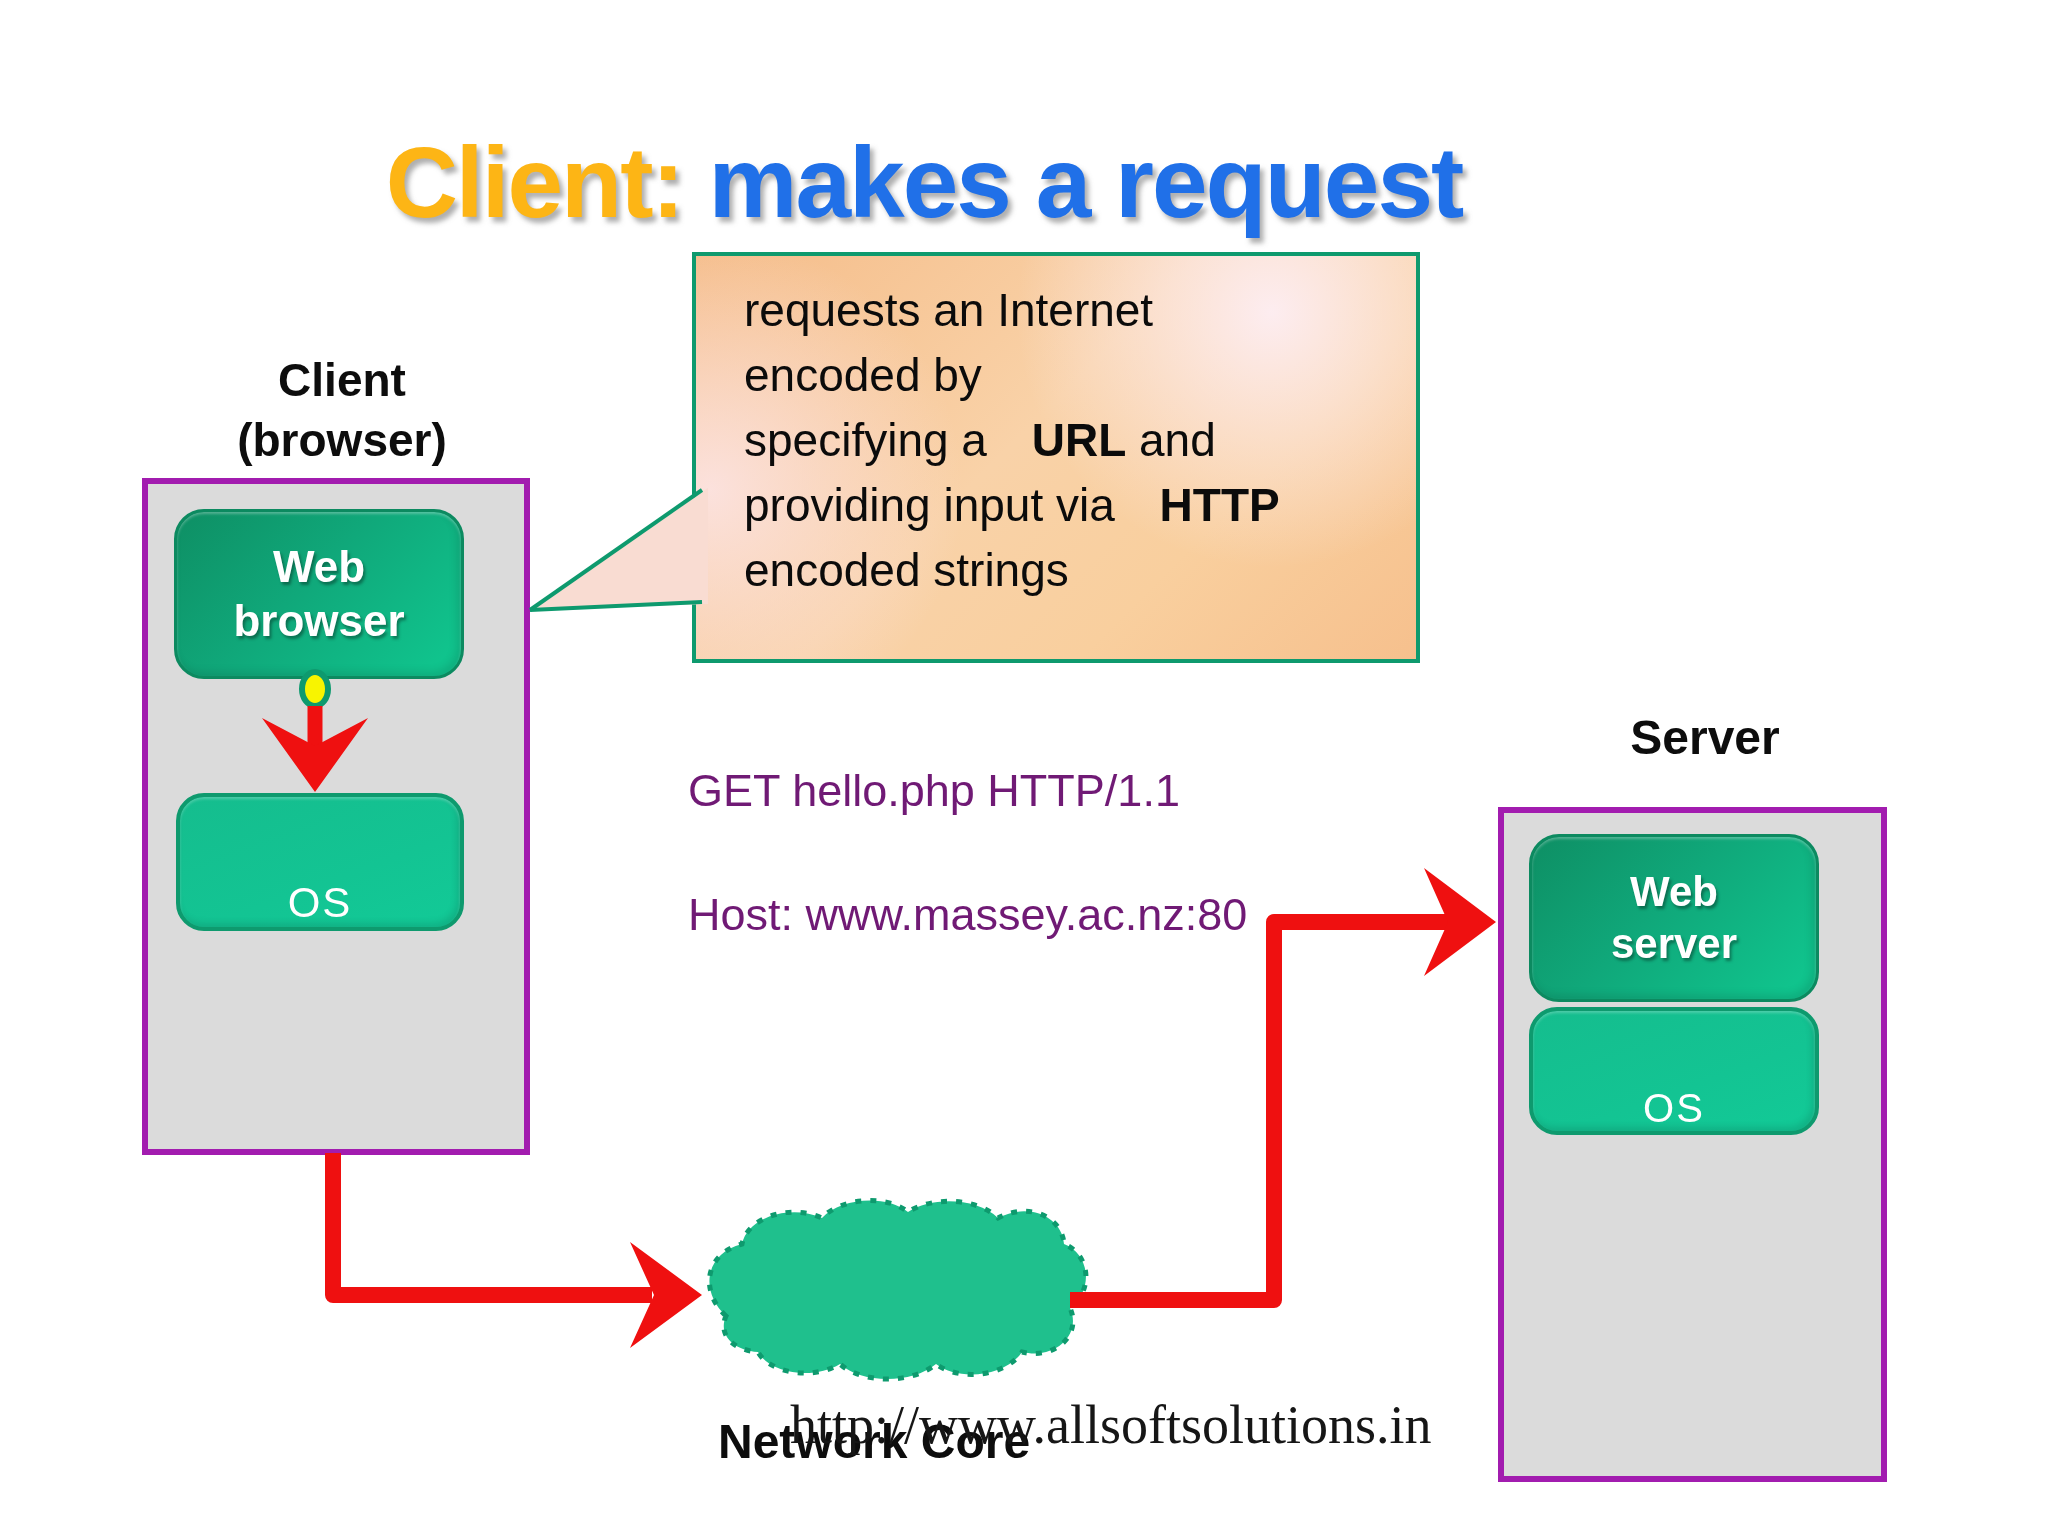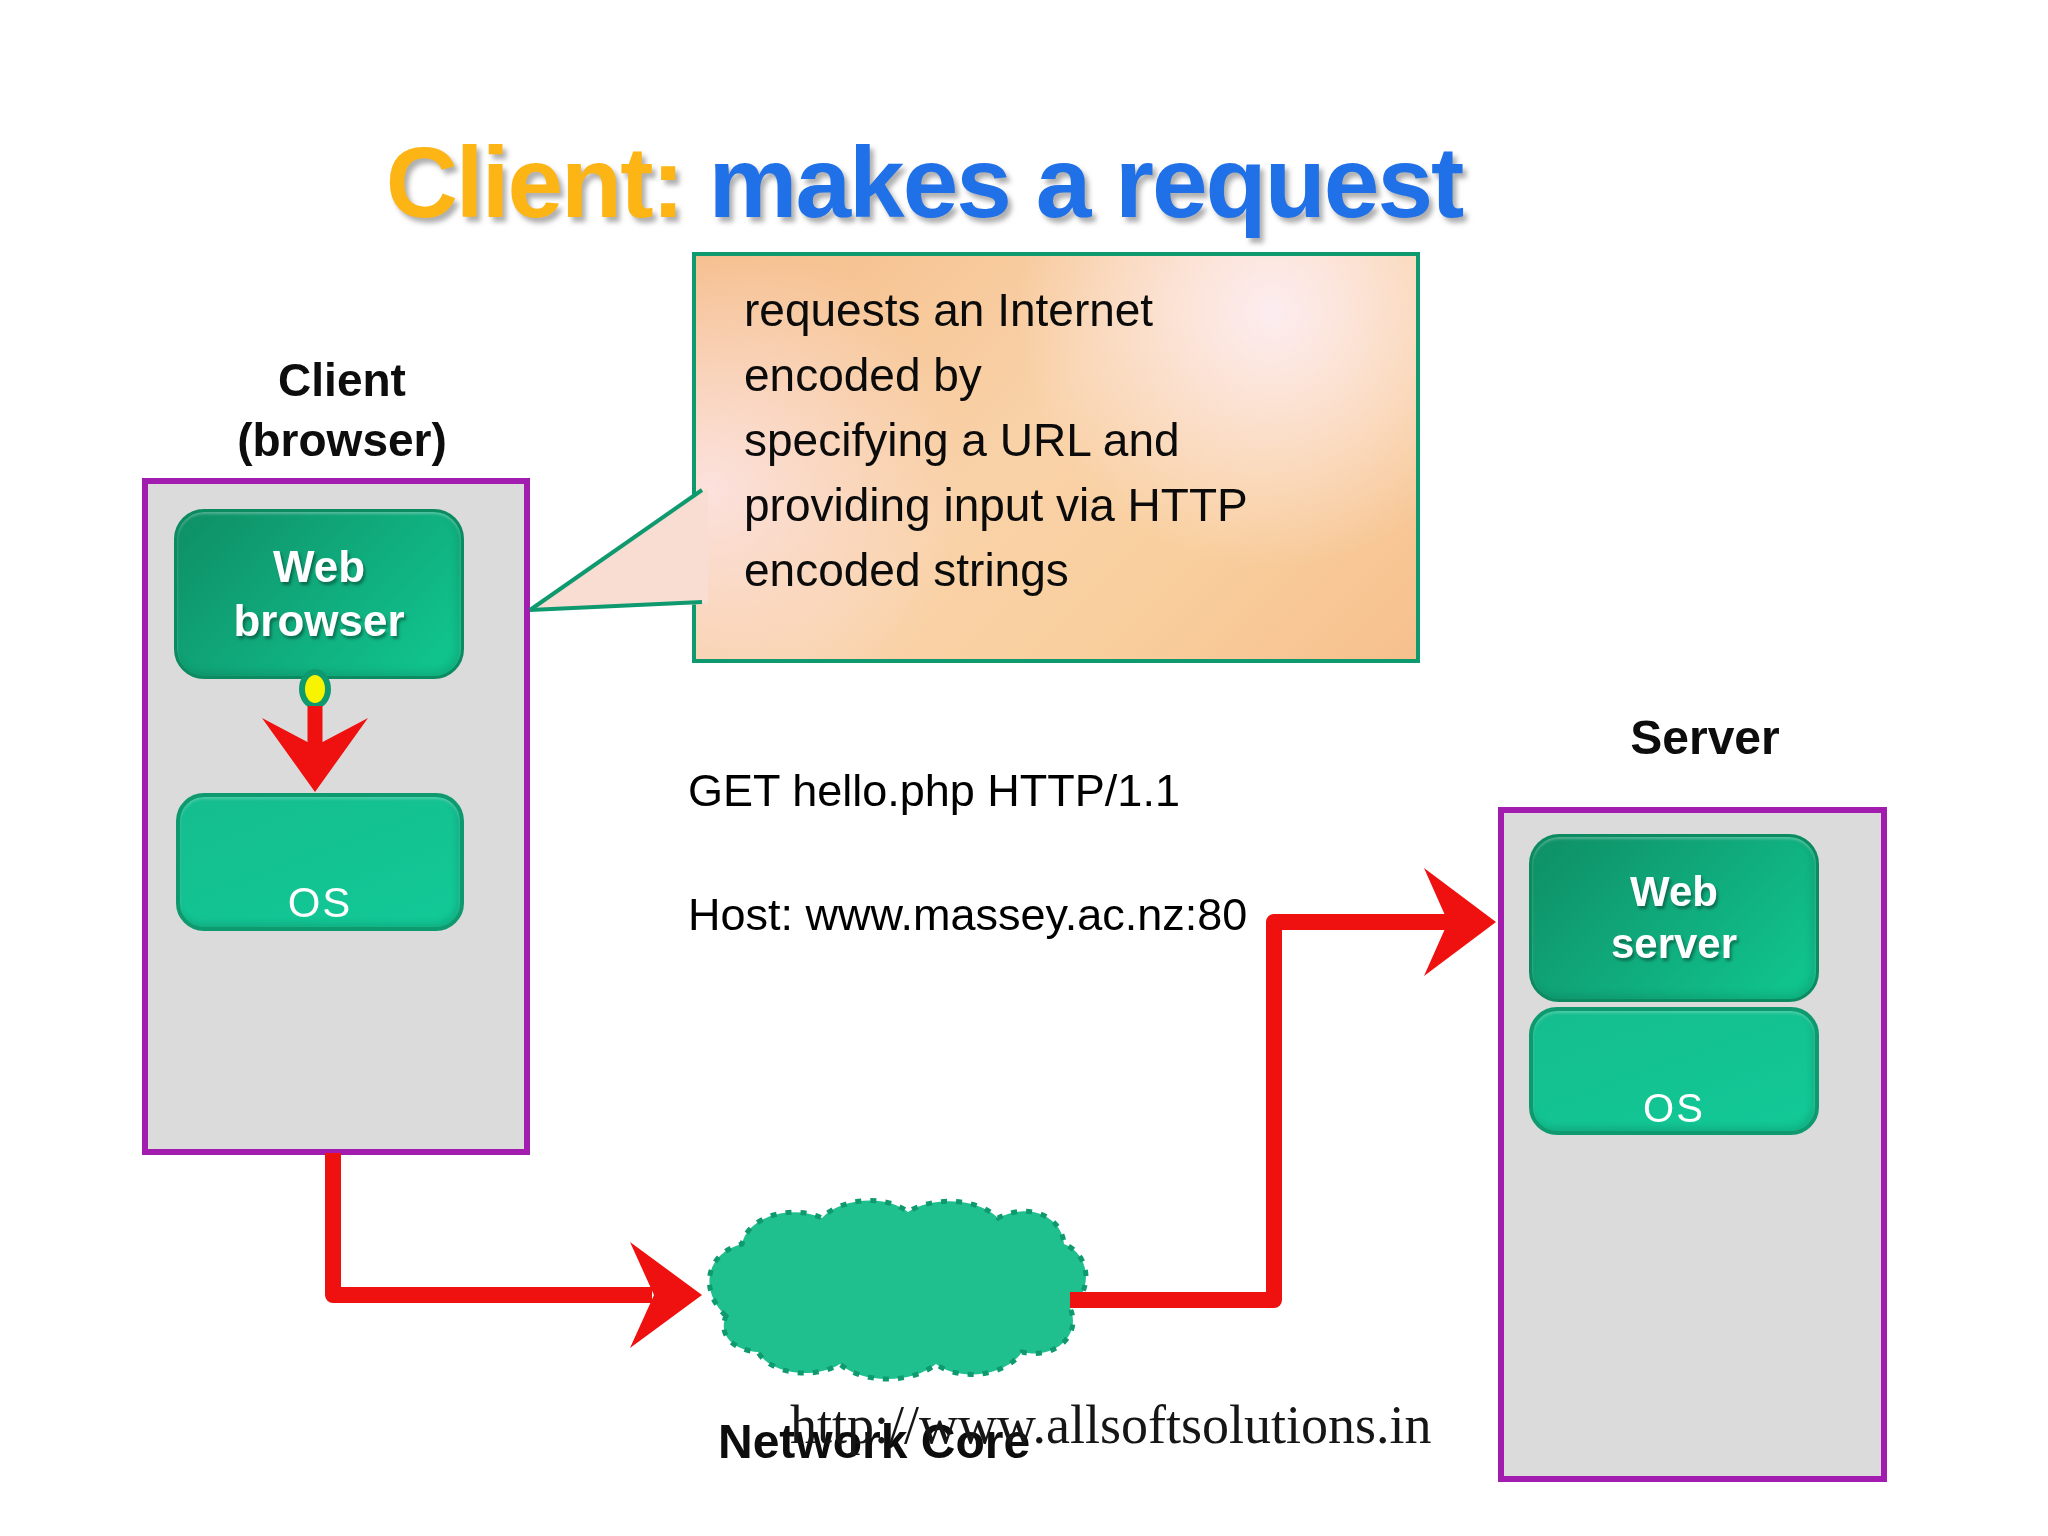--- a/index.html
+++ b/index.html
@@ -23,21 +23,21 @@
     background:
       radial-gradient(circle at 80% 14%, rgba(253,238,244,0.95) 0%, rgba(253,238,244,0) 38%),
       radial-gradient(circle at 2% 58%, rgba(252,228,228,0.9) 0%, rgba(252,228,228,0) 34%),
       linear-gradient(135deg,#f5bd8a 0%,#f9d2a8 45%,#f9cf9e 70%,#f6c08d 100%);
     z-index:2;
   }
   #callout .txt{
     position:absolute;left:48px;top:22px;
     font-size:46px;line-height:65px;color:#0b0b0b;
   }
-  #callout b{font-weight:400;}
+  #callout b{font-weight:700;margin-left:32px;}
   
   .big-label{
     position:absolute;font-weight:700;color:#0d0d0d;font-size:46px;line-height:60px;
     text-align:center;
   }
   
   .machine{
     position:absolute;background:#dbdbdb;border:6px solid #a21caf;box-sizing:border-box;
     z-index:1;
   }
@@ -56,21 +56,21 @@
     box-shadow:inset 0 2px 3px rgba(255,255,255,0.25), inset -3px -4px 7px rgba(0,0,0,0.12);
     display:flex;align-items:flex-end;justify-content:center;
   }
   
   #client-label{left:142px;top:350px;width:400px;}
   #client-box{left:142px;top:478px;width:388px;height:677px;}
   #client-browser{left:26px;top:25px;width:290px;height:170px;font-size:44px;line-height:54px;}
   #client-os{left:28px;top:309px;width:288px;height:138px;font-size:42px;letter-spacing:2px;}
   
   #request-text{
-    position:absolute;left:638px;top:698px;font-size:45px;line-height:62px;color:#000000;
+    position:absolute;left:638px;top:698px;font-size:45px;line-height:62px;color:#701a75;
     white-space:pre;z-index:3;
   }
   
   #server-label{left:1505px;top:708px;width:400px;font-size:48px;}
   #server-box{left:1498px;top:807px;width:389px;height:675px;}
   #server-web{left:25px;top:21px;width:290px;height:168px;font-size:42px;line-height:52px;}
   #server-os{left:25px;top:194px;width:290px;height:128px;font-size:40px;letter-spacing:2px;}
   
   #internet-label{
     position:absolute;left:697px;top:1272px;width:380px;text-align:center;

